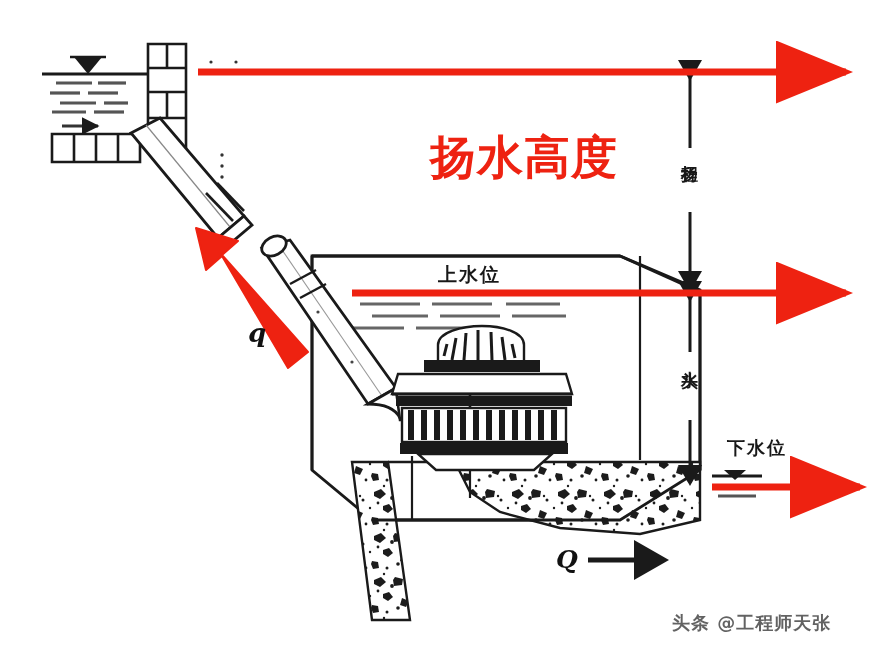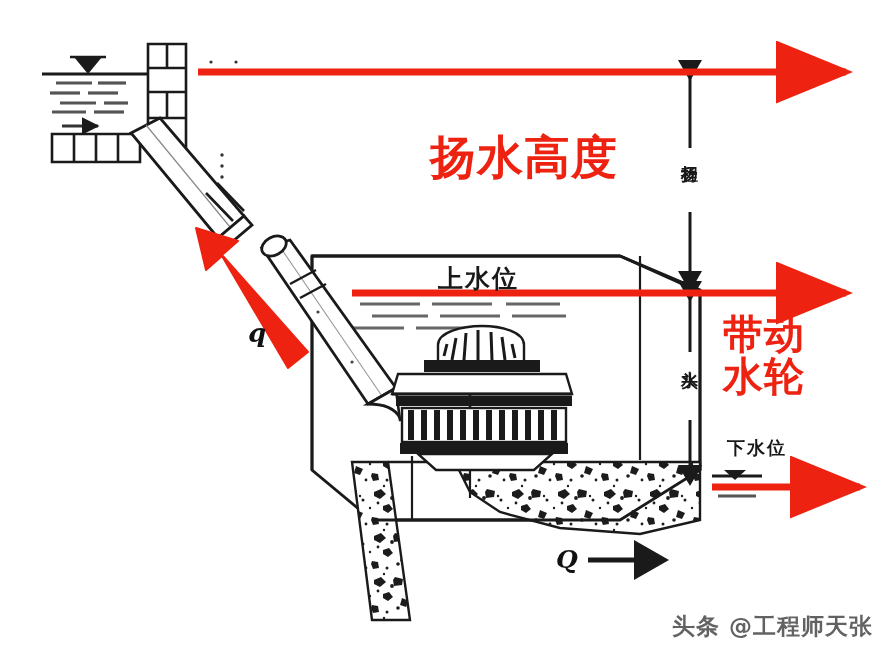--- a/index.html
+++ b/index.html
@@ -23,21 +23,21 @@
   #label-pump-height{ left:430px; top:133px; font-size:46px; }
   #label-drive-wheel{ left:723px; top:313px; font-size:40px; }
 
   .blk-label{
     position:absolute;
     color:#181818;
     font-family:"DejaVu Sans","Liberation Sans",sans-serif;
     font-weight:700;
     white-space:pre;
   }
-  #label-upper-level{ left:438px; top:262px; font-size:25px; letter-spacing:2px; }
+  #label-upper-level{ left:438px; top:262px; font-size:19px; letter-spacing:2px; }
   #label-lower-level{ left:727px; top:436px; font-size:18px; letter-spacing:2px; }
 
   .vlabel{
     position:absolute;
     color:#181818;
     font-weight:700;
     font-size:17px;
     line-height:1.0;
     writing-mode:vertical-rl;
     text-orientation:upright;
@@ -52,21 +52,21 @@
     color:#111;
     font-family:"DejaVu Serif","Liberation Serif",serif;
     font-style:italic;
     font-weight:700;
   }
   #label-q{ left:248px; top:318px; font-size:26px; }
   #label-Q{ left:556px; top:545px; font-size:25px; }
 
   #watermark{
     position:absolute; left:672px; top:611px;
-    font-size:23px; font-weight:700;
+    font-size:18px; font-weight:700;
     color:#3c3c3c; opacity:.80; white-space:pre;
     letter-spacing:1px;
   }
 </style>
 </head>
 <body>
 
 <div id="stage">
 
   <svg width="876" height="653" viewBox="0 0 876 653">
@@ -278,21 +278,20 @@
 
       <line x1="712" y1="487" x2="860" y2="487" stroke="#ee2211" stroke-width="7" marker-end="url(#redhead)"></line>
 
       <path d="M308 352 L222 255 L238 241 L196 228 L206 270 L222 256 L288 368 Z" fill="#ee2211" stroke="#ee2211" stroke-width="2" stroke-linejoin="round"></path>
     </g>
 
   </svg>
 
   <div class="red-label" id="label-pump-height">扬水高度</div>
 
-  <div class="red-label" id="label-drive-wheel"><span>带动</span><br><span>水轮</span></div>
 
   <div class="blk-label" id="label-upper-level">上水位</div>
 
   <div class="blk-label" id="label-lower-level">下水位</div>
 
   <div class="vlabel" id="label-head-lift">扬程</div>
 
   <div class="vlabel" id="label-head-water">水头</div>
 
   <div class="italic-sym" id="label-q">q</div>

